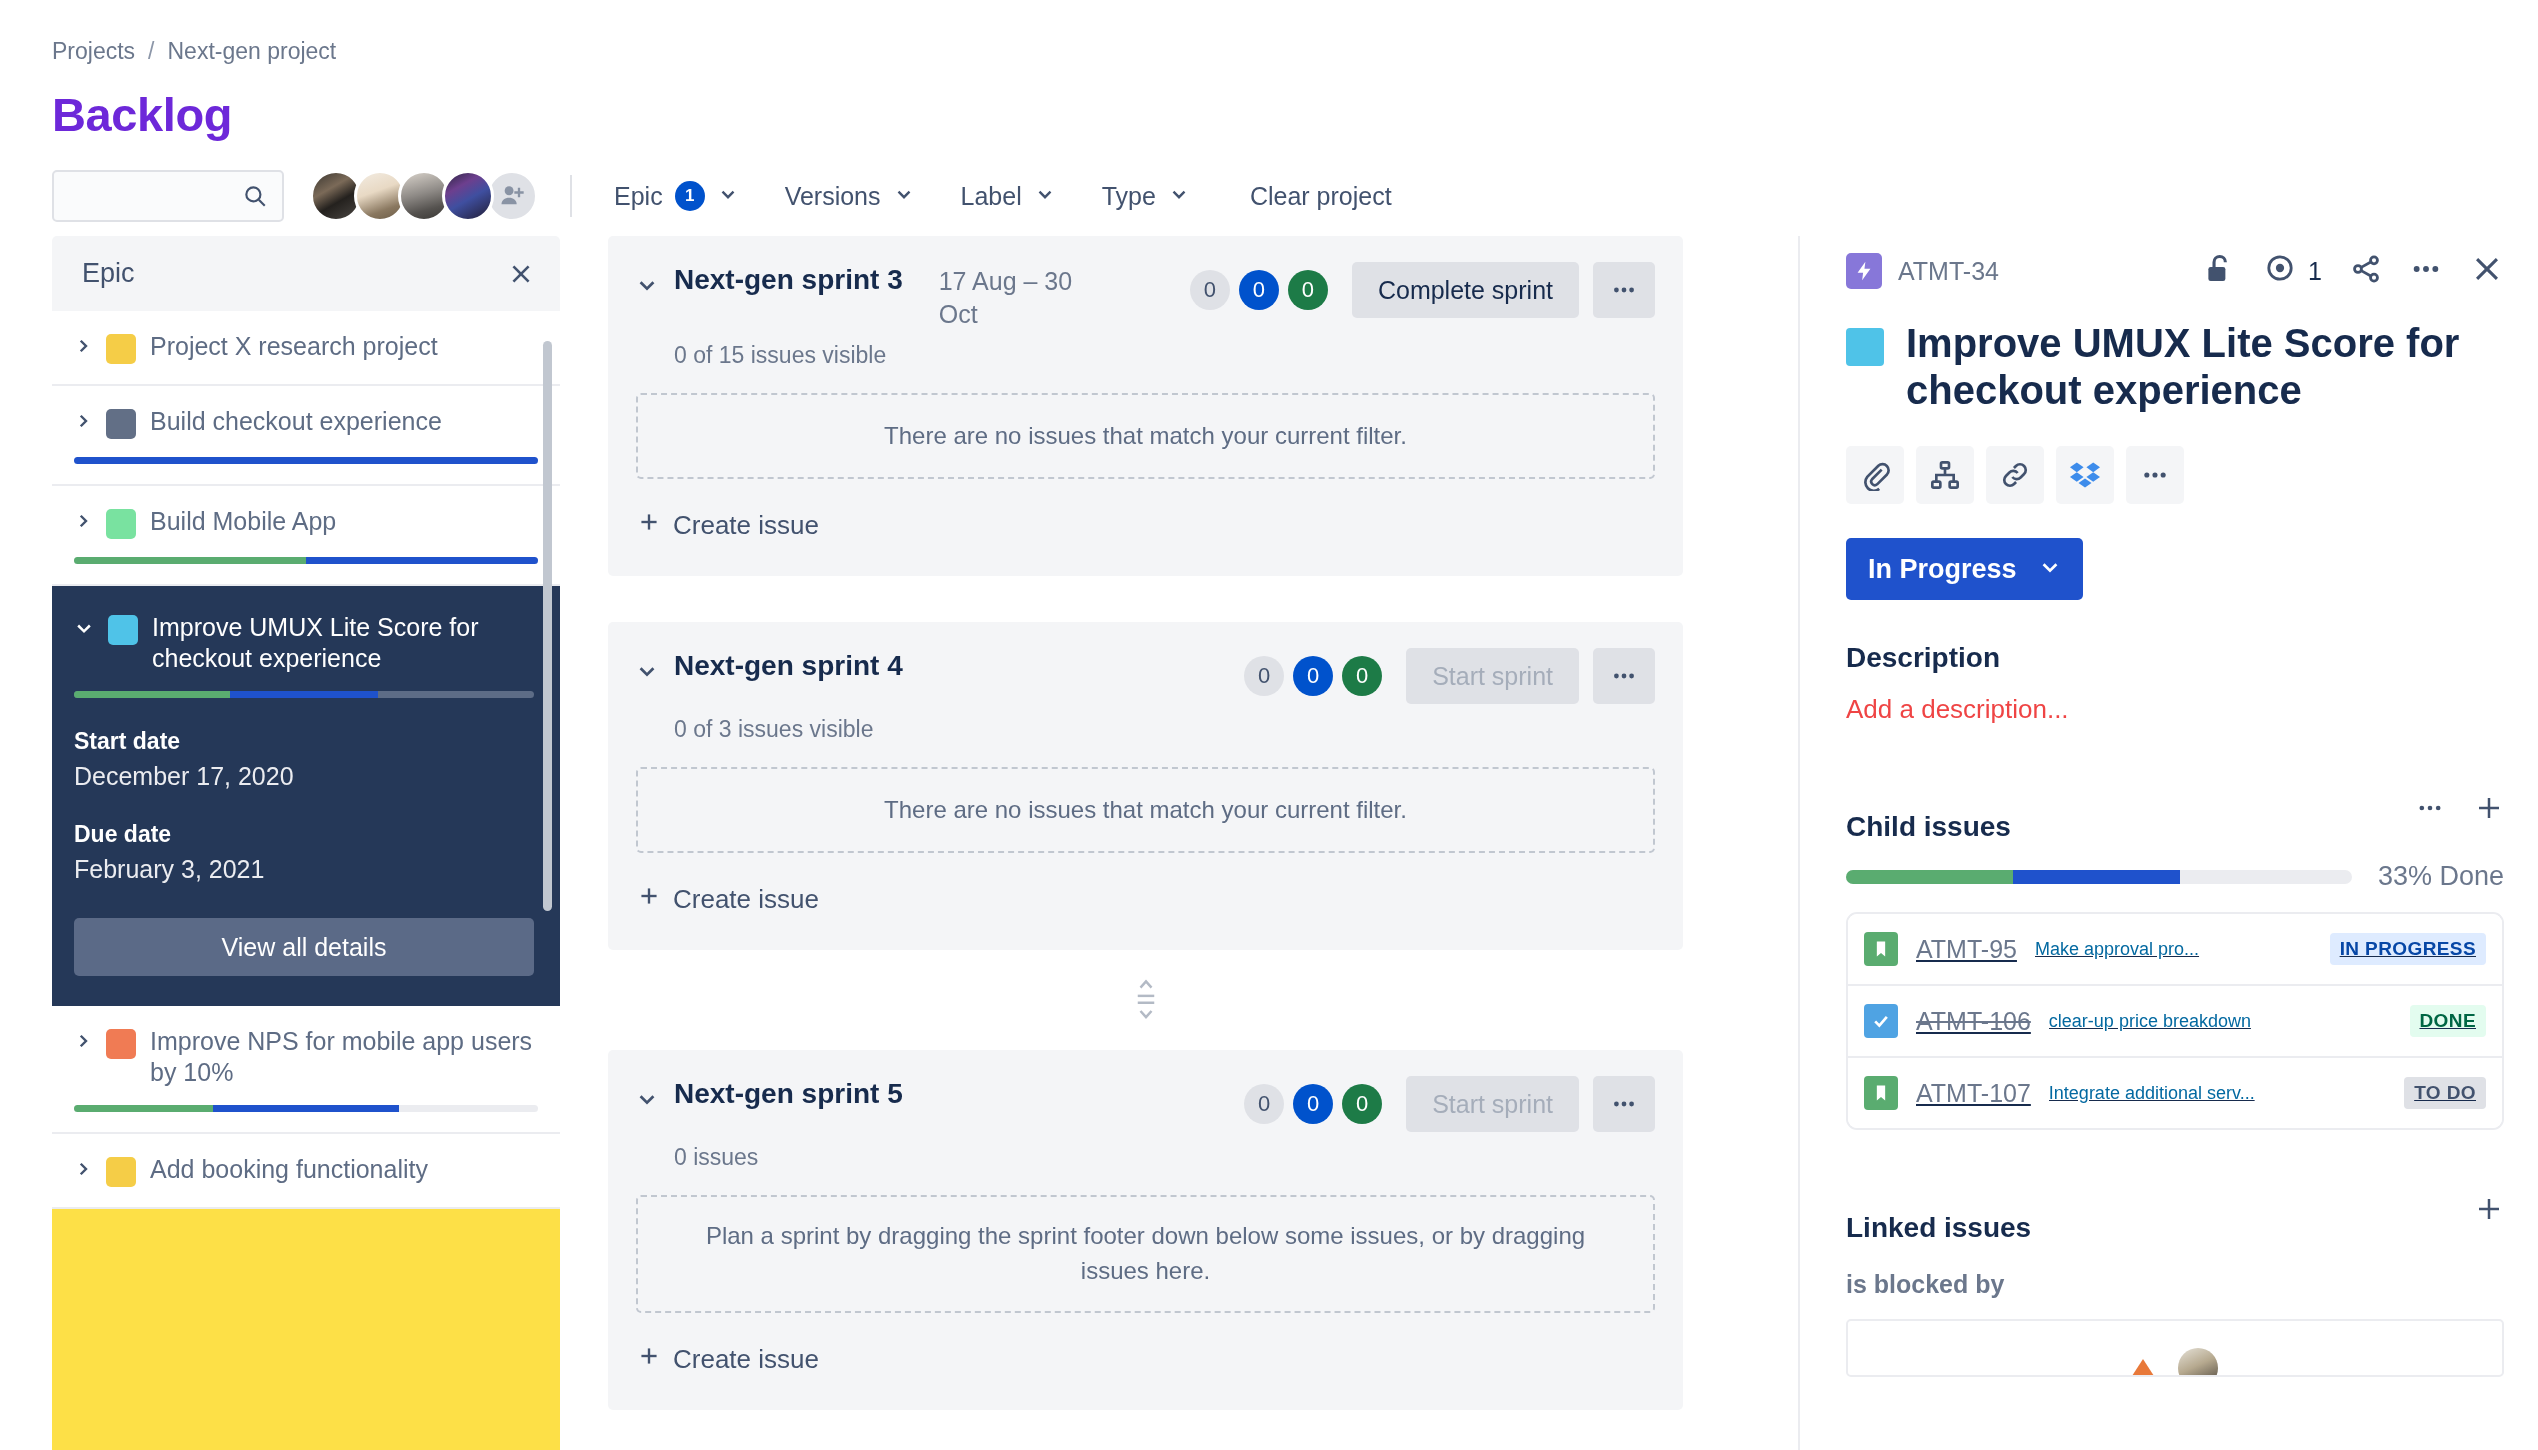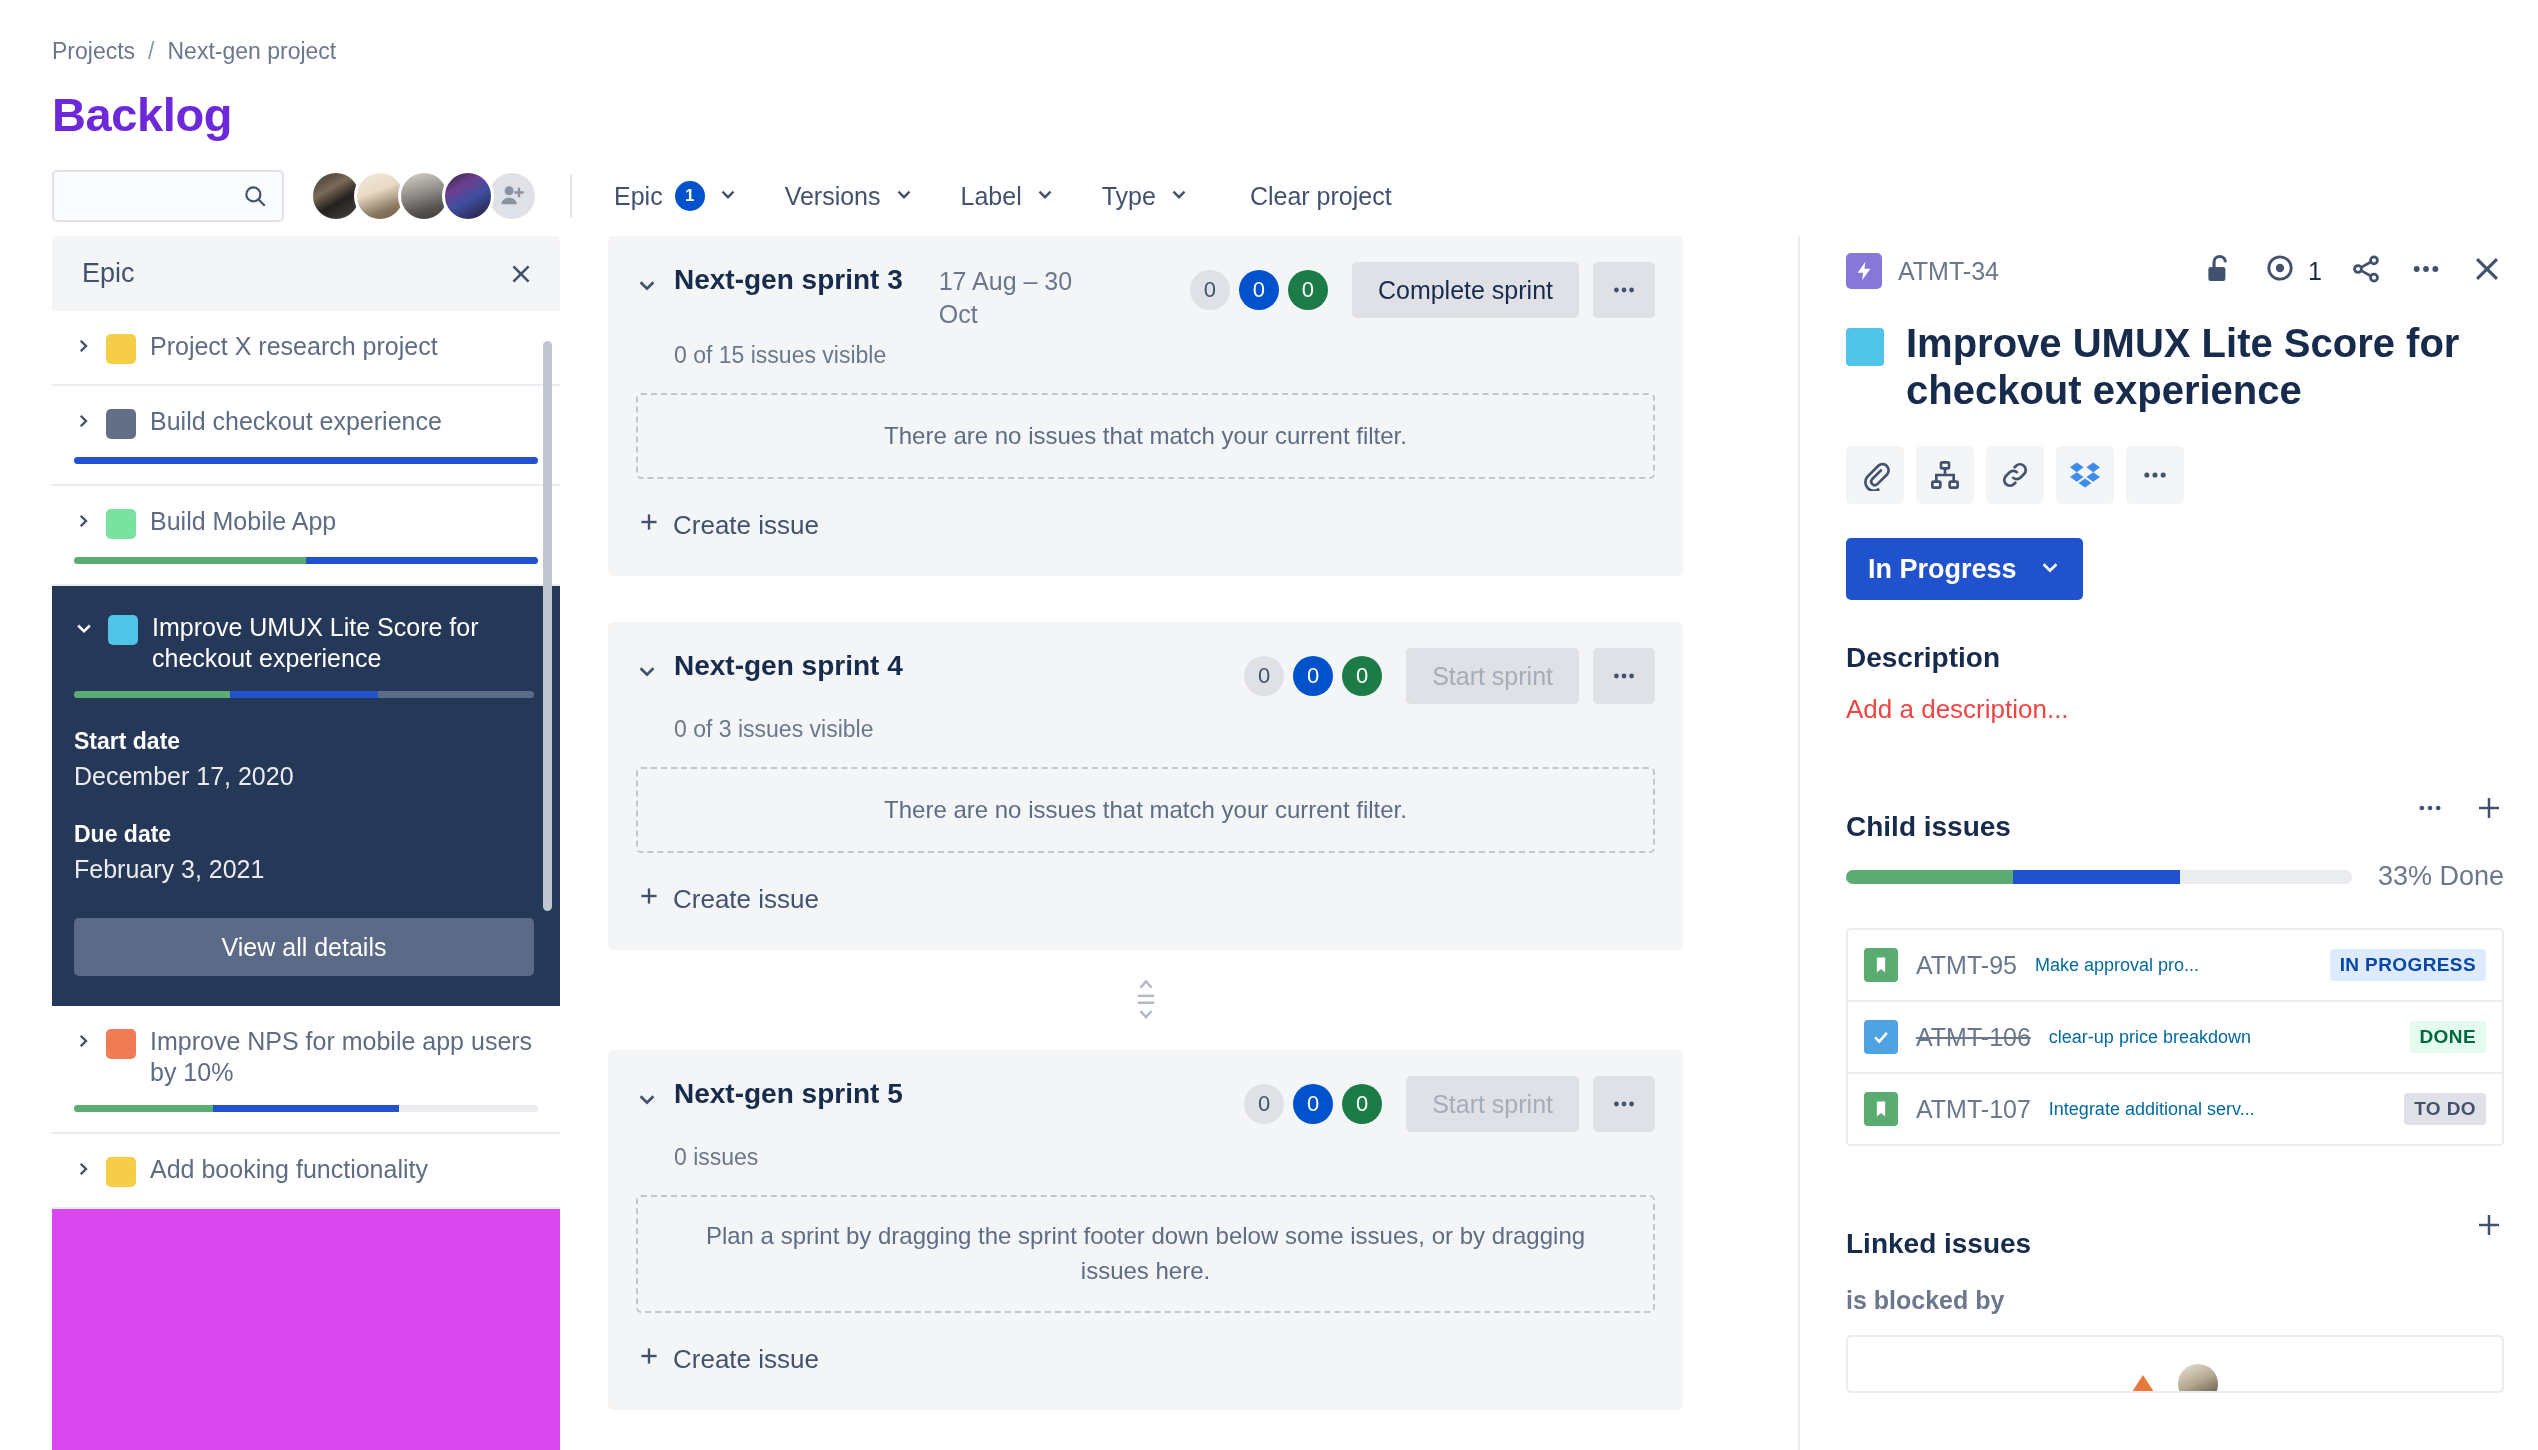--- a/index.html
+++ b/index.html
@@ -65,21 +65,21 @@
   .epic-panel {
     width: 508px; background: #f4f5f7; border-radius: 5px 5px 0 0;
     height: 100%; display: flex; flex-direction: column; overflow: hidden;
   }
   .epic-head {
     display: flex; align-items: center; justify-content: space-between;
     padding: 22px 26px 22px 30px; flex: 0 0 auto;
   }
   .epic-head-title { font-size: 27px; color: #42526e; }
   .epic-close { color: #42526e; cursor: pointer; line-height: 0; }
-  .epic-list { flex: 1 1 auto; overflow: hidden; position: relative; background: #d946ef; }
+  .epic-list { flex: 1 1 auto; overflow: hidden; position: relative; background: #fde047; }
   .epic-item {
     background: #fff; border-bottom: 2px solid #ebecf0; padding: 20px 22px 20px 22px;
     cursor: pointer;
   }
   .epic-row { display: flex; align-items: flex-start; gap: 14px; }
   .epic-caret { color: #42526e; flex: 0 0 auto; padding-top: 6px; }
   .epic-swatch { width: 30px; height: 30px; border-radius: 5px; flex: 0 0 auto; margin-top: 3px; }
   .epic-name { font-size: 25px; color: #5e6c84; line-height: 1.22; font-weight: normal; }
   .epic-bar { height: 7px; border-radius: 4px; background: #ebecf0; margin-top: 18px; display: flex; overflow: hidden; }
   .epic-bar .seg-done { background: #5aac70; }
@@ -173,21 +173,21 @@
   .desc-sec { margin-top: 42px; }
   .desc-placeholder { font-size: 26px; color: #ef4444; margin-top: 20px; }
   .child-sec { margin-top: 52px; }
   .sec-head { display: flex; align-items: center; }
   .sec-head-icons { margin-left: auto; display: flex; align-items: center; gap: 30px; color: #42526e; }
   .child-progress-row { display: flex; align-items: center; gap: 26px; margin-top: 18px; }
   .child-bar { flex: 1 1 auto; height: 14px; border-radius: 7px; background: #ebecf0; display: flex; overflow: hidden; }
   .child-bar .seg-done { background: #5aac70; }
   .child-bar .seg-prog { background: #1f52cc; }
   .child-pct { font-size: 27px; color: #6b778c; white-space: nowrap; }
-  .child-list { margin-top: 36px; border: 2px solid #ebecf0; border-radius: 5px; overflow: hidden; }
+  .child-list { margin-top: 20px; border: 2px solid #ebecf0; border-radius: 11px; overflow: hidden; text-decoration: underline; }
   .child-row {
     display: flex; align-items: center; gap: 18px; padding: 18px 16px;
     border-bottom: 2px solid #ebecf0; background: #fff; cursor: pointer;
   }
   .child-row:last-child { border-bottom: none; }
   .ci-icon { width: 34px; height: 34px; border-radius: 4px; display: flex; align-items: center; justify-content: center; flex: 0 0 auto; }
   .ci-story { background: #5aac70; }
   .ci-done { background: #4fa3e3; }
   .ci-key { font-size: 25px; color: #6b778c; white-space: nowrap; }
   .ci-key.strike { text-decoration: line-through; }

